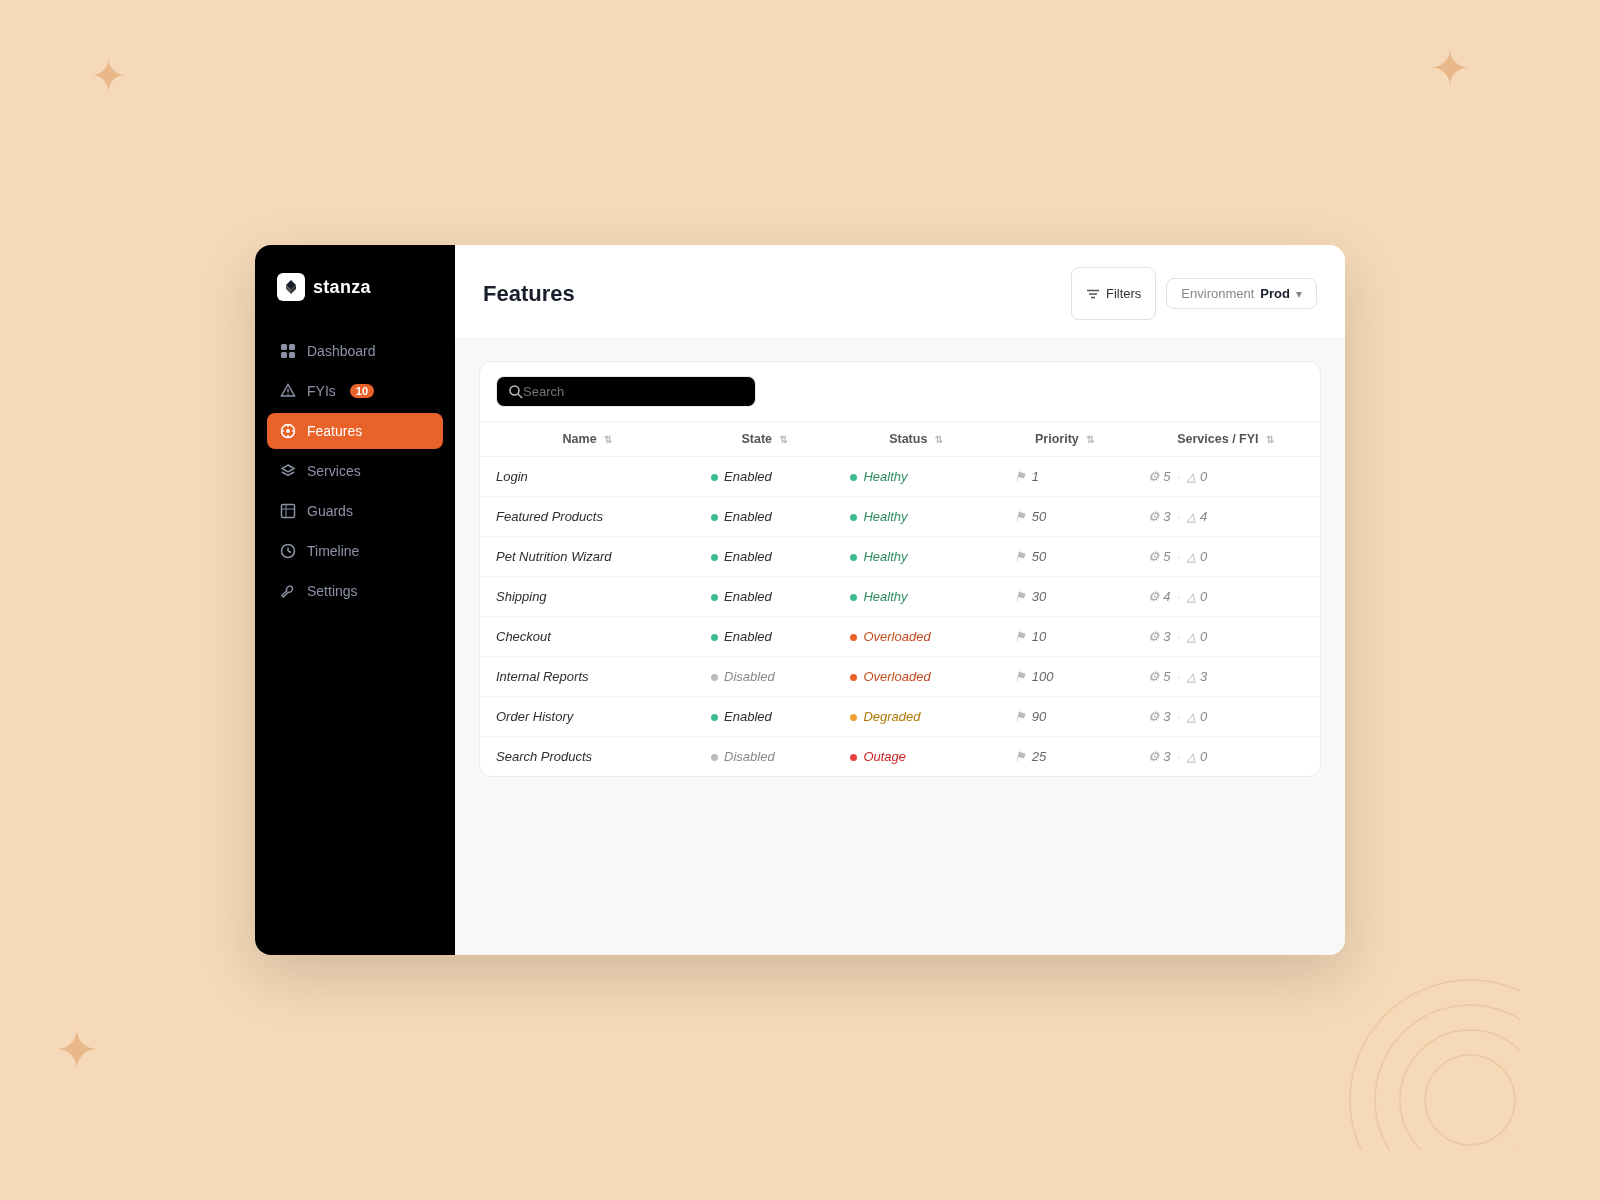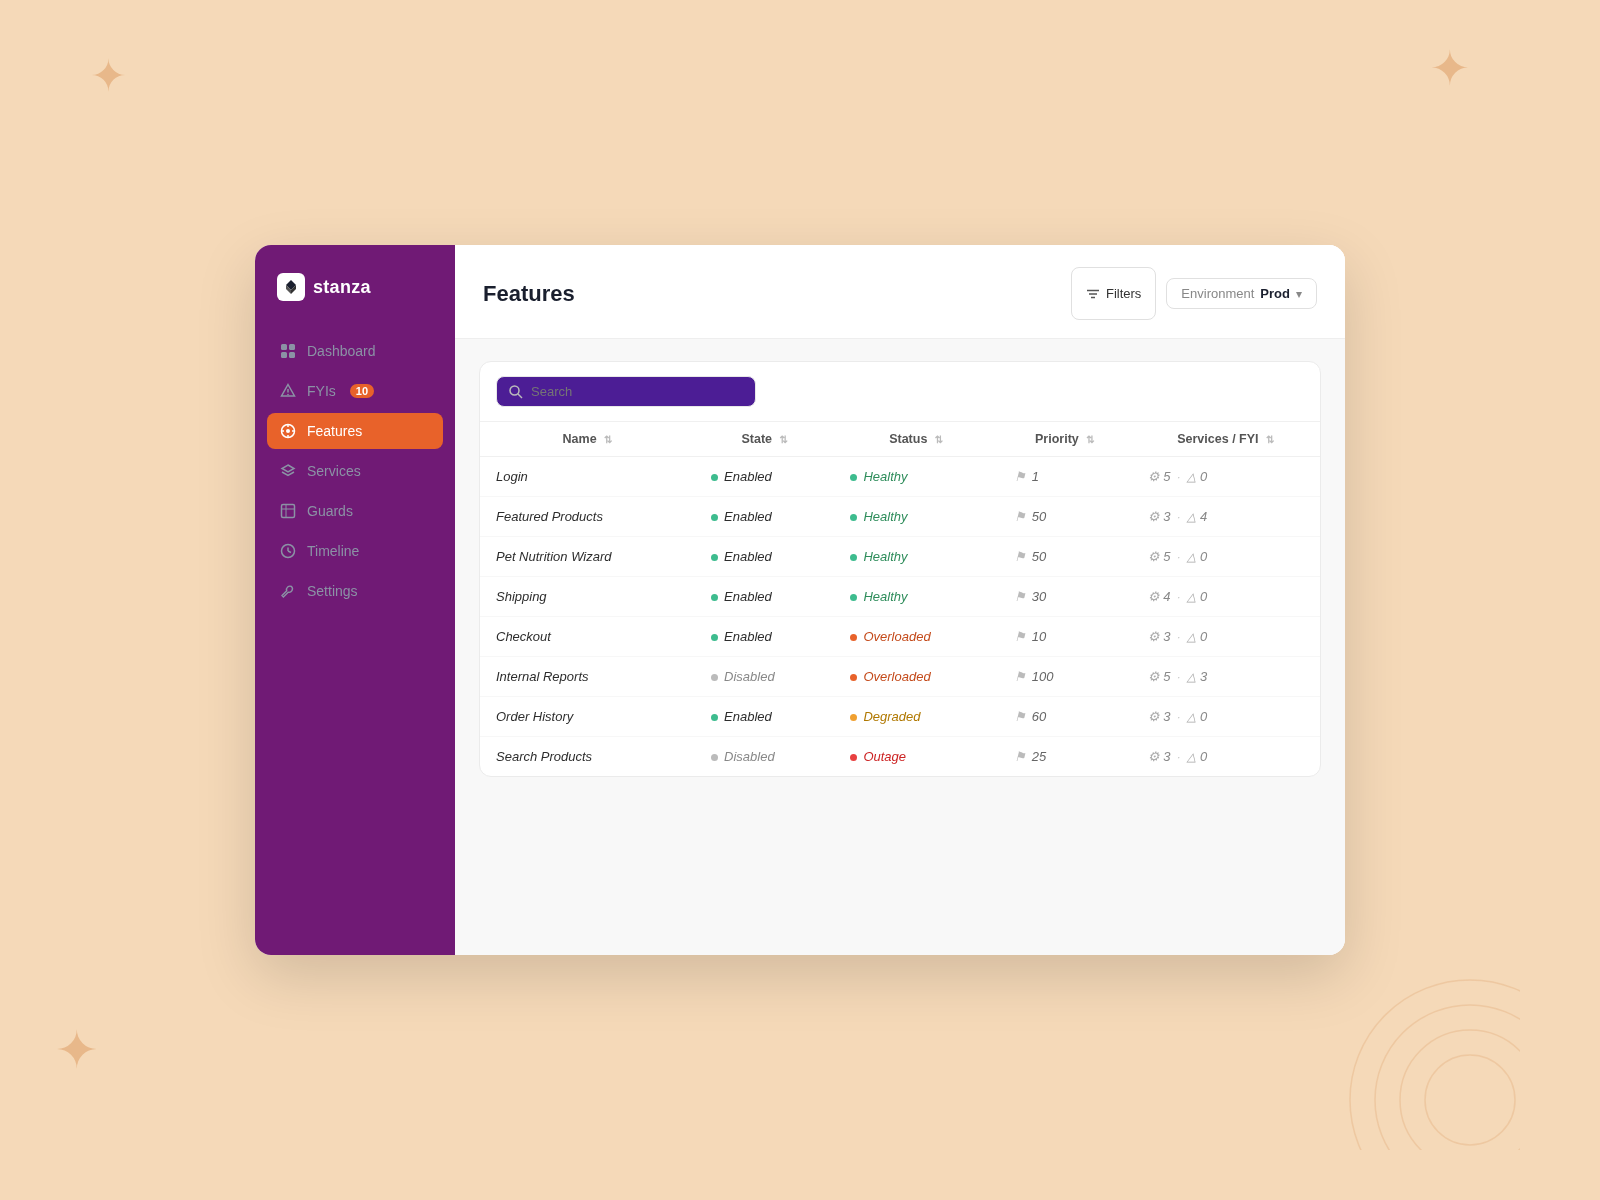--- a/index.html
+++ b/index.html
@@ -44,21 +44,21 @@
       display: flex;
       overflow: hidden;
       position: relative;
       z-index: 10;
     }
 
     
     .sidebar {
       width: 200px;
       min-width: 200px;
-      background: #701a75;
+      background: #000000;
       display: flex;
       flex-direction: column;
       padding: 0;
     }
     .sidebar-logo {
       padding: 28px 22px 24px;
       display: flex;
       align-items: center;
       gap: 8px;
     }
@@ -197,22 +197,21 @@
       border: 1px solid #ebebeb;
       overflow: hidden;
     }
     .search-bar {
       padding: 14px 16px;
       border-bottom: 1px solid #f0f0f0;
     }
     .search-input-wrapper {
       display: flex;
       align-items: center;
-      gap: 8px;
-      background: #4c1d95;
+      background: #000000;
       border: 1.5px solid #e8e8e8;
       border-radius: 8px;
       padding: 7px 12px;
       width: 260px;
     }
     .search-input-wrapper svg { color: #bbb; flex-shrink: 0; }
     .search-input {
       border: none;
       outline: none;
       font-size: 13px;
@@ -579,21 +578,21 @@
     </span>
                 </td>
               </tr>
               <tr>
                 <td style="font-weight: 500;">Order History</td>
                 <td><span class="status-dot dot-green"></span><span class="state-enabled">Enabled</span></td>
                 <td><span class="status-dot dot-yellow"></span><span class="status-degraded">Degraded</span></td>
                 <td>
                   <span class="priority-cell">
                     <span class="flag-icon">⚑</span>
-                    <span>60</span>
+                    <span>90</span>
                   </span>
                 </td>
                 <td>
                   <span class="services-cell">
       <span class="gear">⚙</span>
       <span>3</span>
       <span class="sep">·</span>
       <span class="tri">△</span>
       <span>0</span>
     </span>

